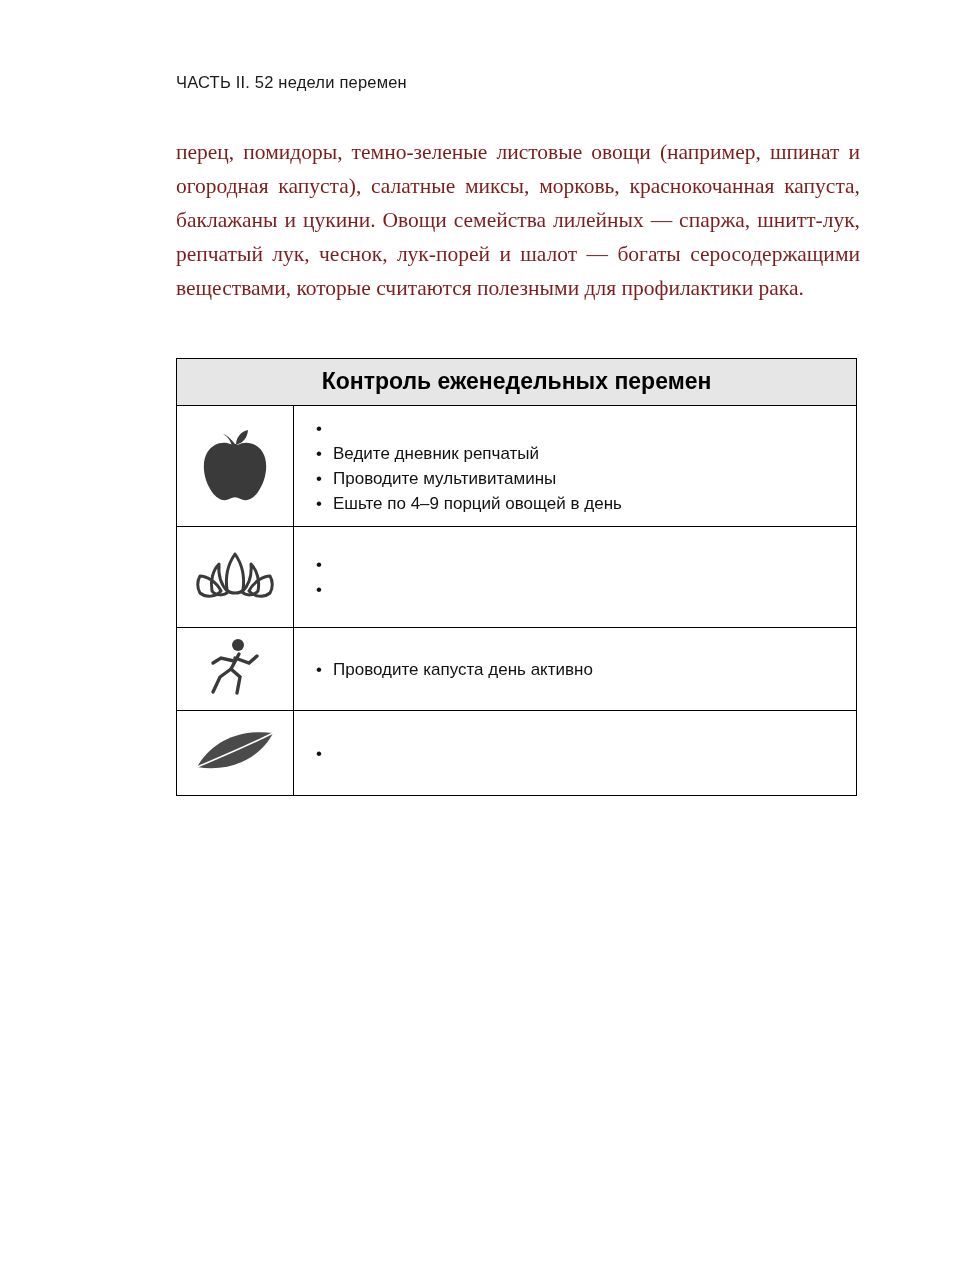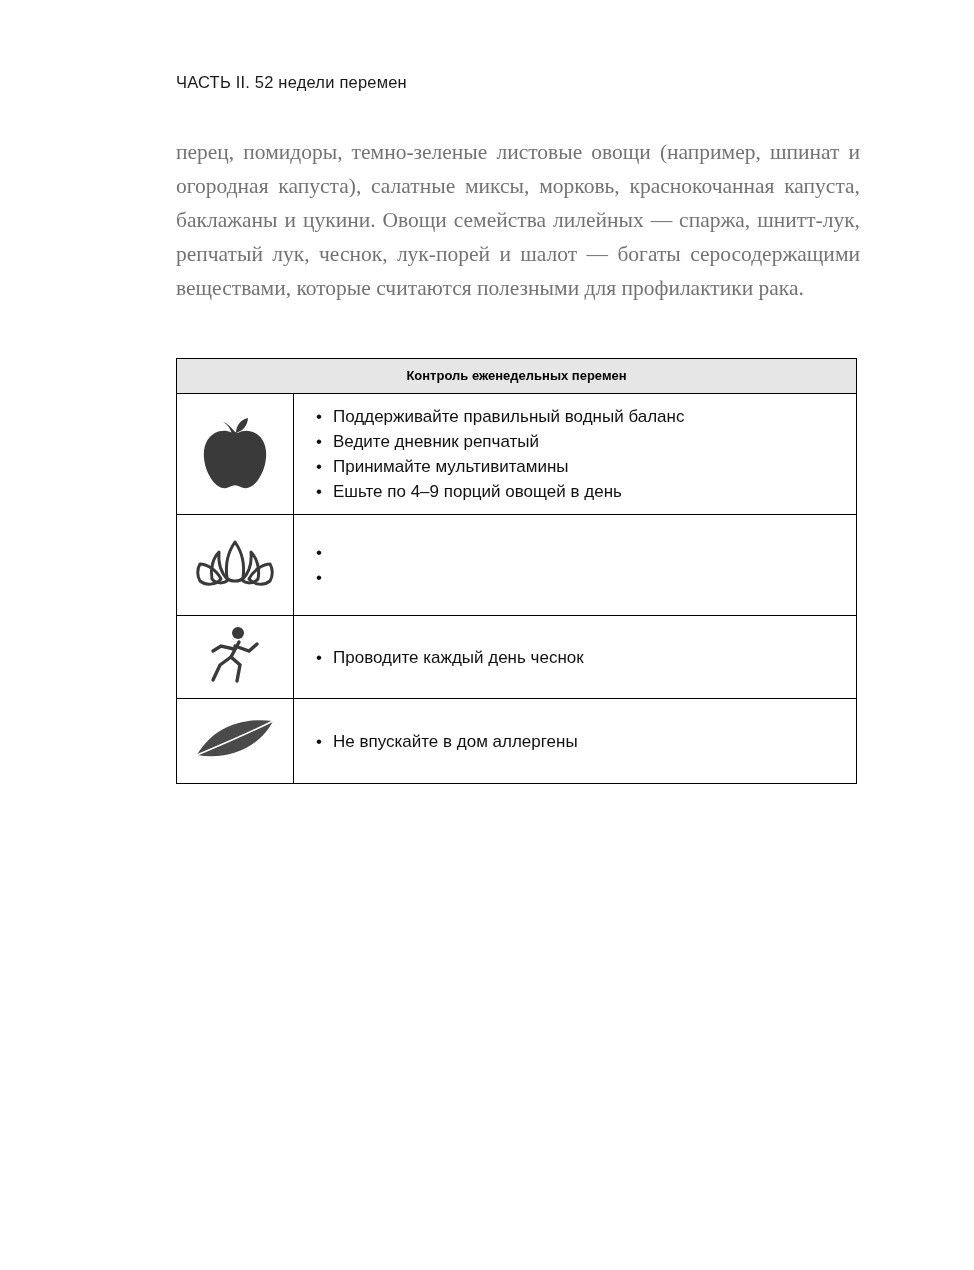--- a/index.html
+++ b/index.html
@@ -36,41 +36,41 @@
   .body-text {
     position: absolute;
     left: 176px;
     top: 135px;
     width: 684px;
     font-family: "Liberation Serif", serif;
     font-size: 21.5px;
     line-height: 34px;
     text-align: justify;
     text-justify: inter-word;
-    color: #737373;
+    color: #7f1d1d;
   }
   .body-text p {
     margin: 0;
   }
   .table-wrap {
     position: absolute;
     left: 176px;
     top: 358px;
     width: 681px;
     border: 1.5px solid #000;
     box-sizing: border-box;
     background: #fff;
   }
   .table-header {
     background: #e6e6e6;
     border-bottom: 1.5px solid #000;
     text-align: center;
     font-family: "Liberation Sans", sans-serif;
     font-weight: bold;
-    font-size: 13px;
+    font-size: 23px;
     padding: 9px 0 10px 0;
     color: #000;
   }
   .row {
     display: flex;
     border-bottom: 1.5px solid #000;
     min-height: 80px;
   }
   .row:last-child {
     border-bottom: none;
@@ -133,29 +133,28 @@
         <span>
           <svg width="72" height="76" viewBox="0 0 72 76">
             <path d="M36 16 C32 11 28 7 24 6 C29 9 31 12 32.5 16.5 C25 12.5 14 15 8.5 24 C2 34.5 4.5 52 13 64 C18 71 24 73.5 29 71.5 C32.5 70 35 69.3 36 69.3 C37 69.3 39.5 70 43 71.5 C48 73.5 54 71 59 64 C67.5 52 70 34.5 63.5 24 C58 15 46.5 12.5 39 16.8 C38.2 16.3 37.2 16 36 16 Z" fill="#3a3a3a"></path>
             <path d="M37 16 C37.5 9 42 3.5 49 2 C48.5 9.5 44 15 37.5 16.5 Z" fill="#3a3a3a"></path>
           </svg>
         </span>
       </div>
       <div class="text-cell">
         <div class="bullet-line">
           <span class="bullet-dot">•</span>
-          <span>Поддерживайте правильный водный баланс</span>
         </div>
         <div class="bullet-line">
           <span class="bullet-dot">•</span>
           <span>Ведите дневник репчатый</span>
         </div>
         <div class="bullet-line">
           <span class="bullet-dot">•</span>
-          <span>Принимайте мультивитамины</span>
+          <span>Проводите мультивитамины</span>
         </div>
         <div class="bullet-line">
           <span class="bullet-dot">•</span>
           <span>Ешьте по 4–9 порций овощей в день</span>
         </div>
       </div>
     </div>
 
     <div class="row row-lotus">
       <div class="icon-cell">
@@ -192,36 +191,35 @@
               <path d="M24 33 L13 41 L6 56"></path>
               <path d="M28 22 L42 27 L50 20"></path>
               <path d="M27 25 L14 22 L6 27"></path>
             </g>
           </svg>
         </span>
       </div>
       <div class="text-cell">
         <div class="bullet-line">
           <span class="bullet-dot">•</span>
-          <span>Проводите каждый день чеснок</span>
+          <span>Проводите капуста день активно</span>
         </div>
       </div>
     </div>
 
     <div class="row row-leaf">
       <div class="icon-cell">
         <span>
           <svg width="88" height="52" viewBox="0 0 88 52">
             <path d="M6 40 C22 12 52 2 82 6 C70 30 40 46 6 40 Z" fill="#4a4a4a"></path>
             <path d="M6 40 C30 30 58 18 82 6" stroke="#ffffff" stroke-width="1.6" fill="none"></path>
           </svg>
         </span>
       </div>
       <div class="text-cell">
         <div class="bullet-line">
           <span class="bullet-dot">•</span>
-          <span>Не впускайте в дом аллергены</span>
         </div>
       </div>
     </div>
 
   </div>
 </div>
 
 </body></html>

